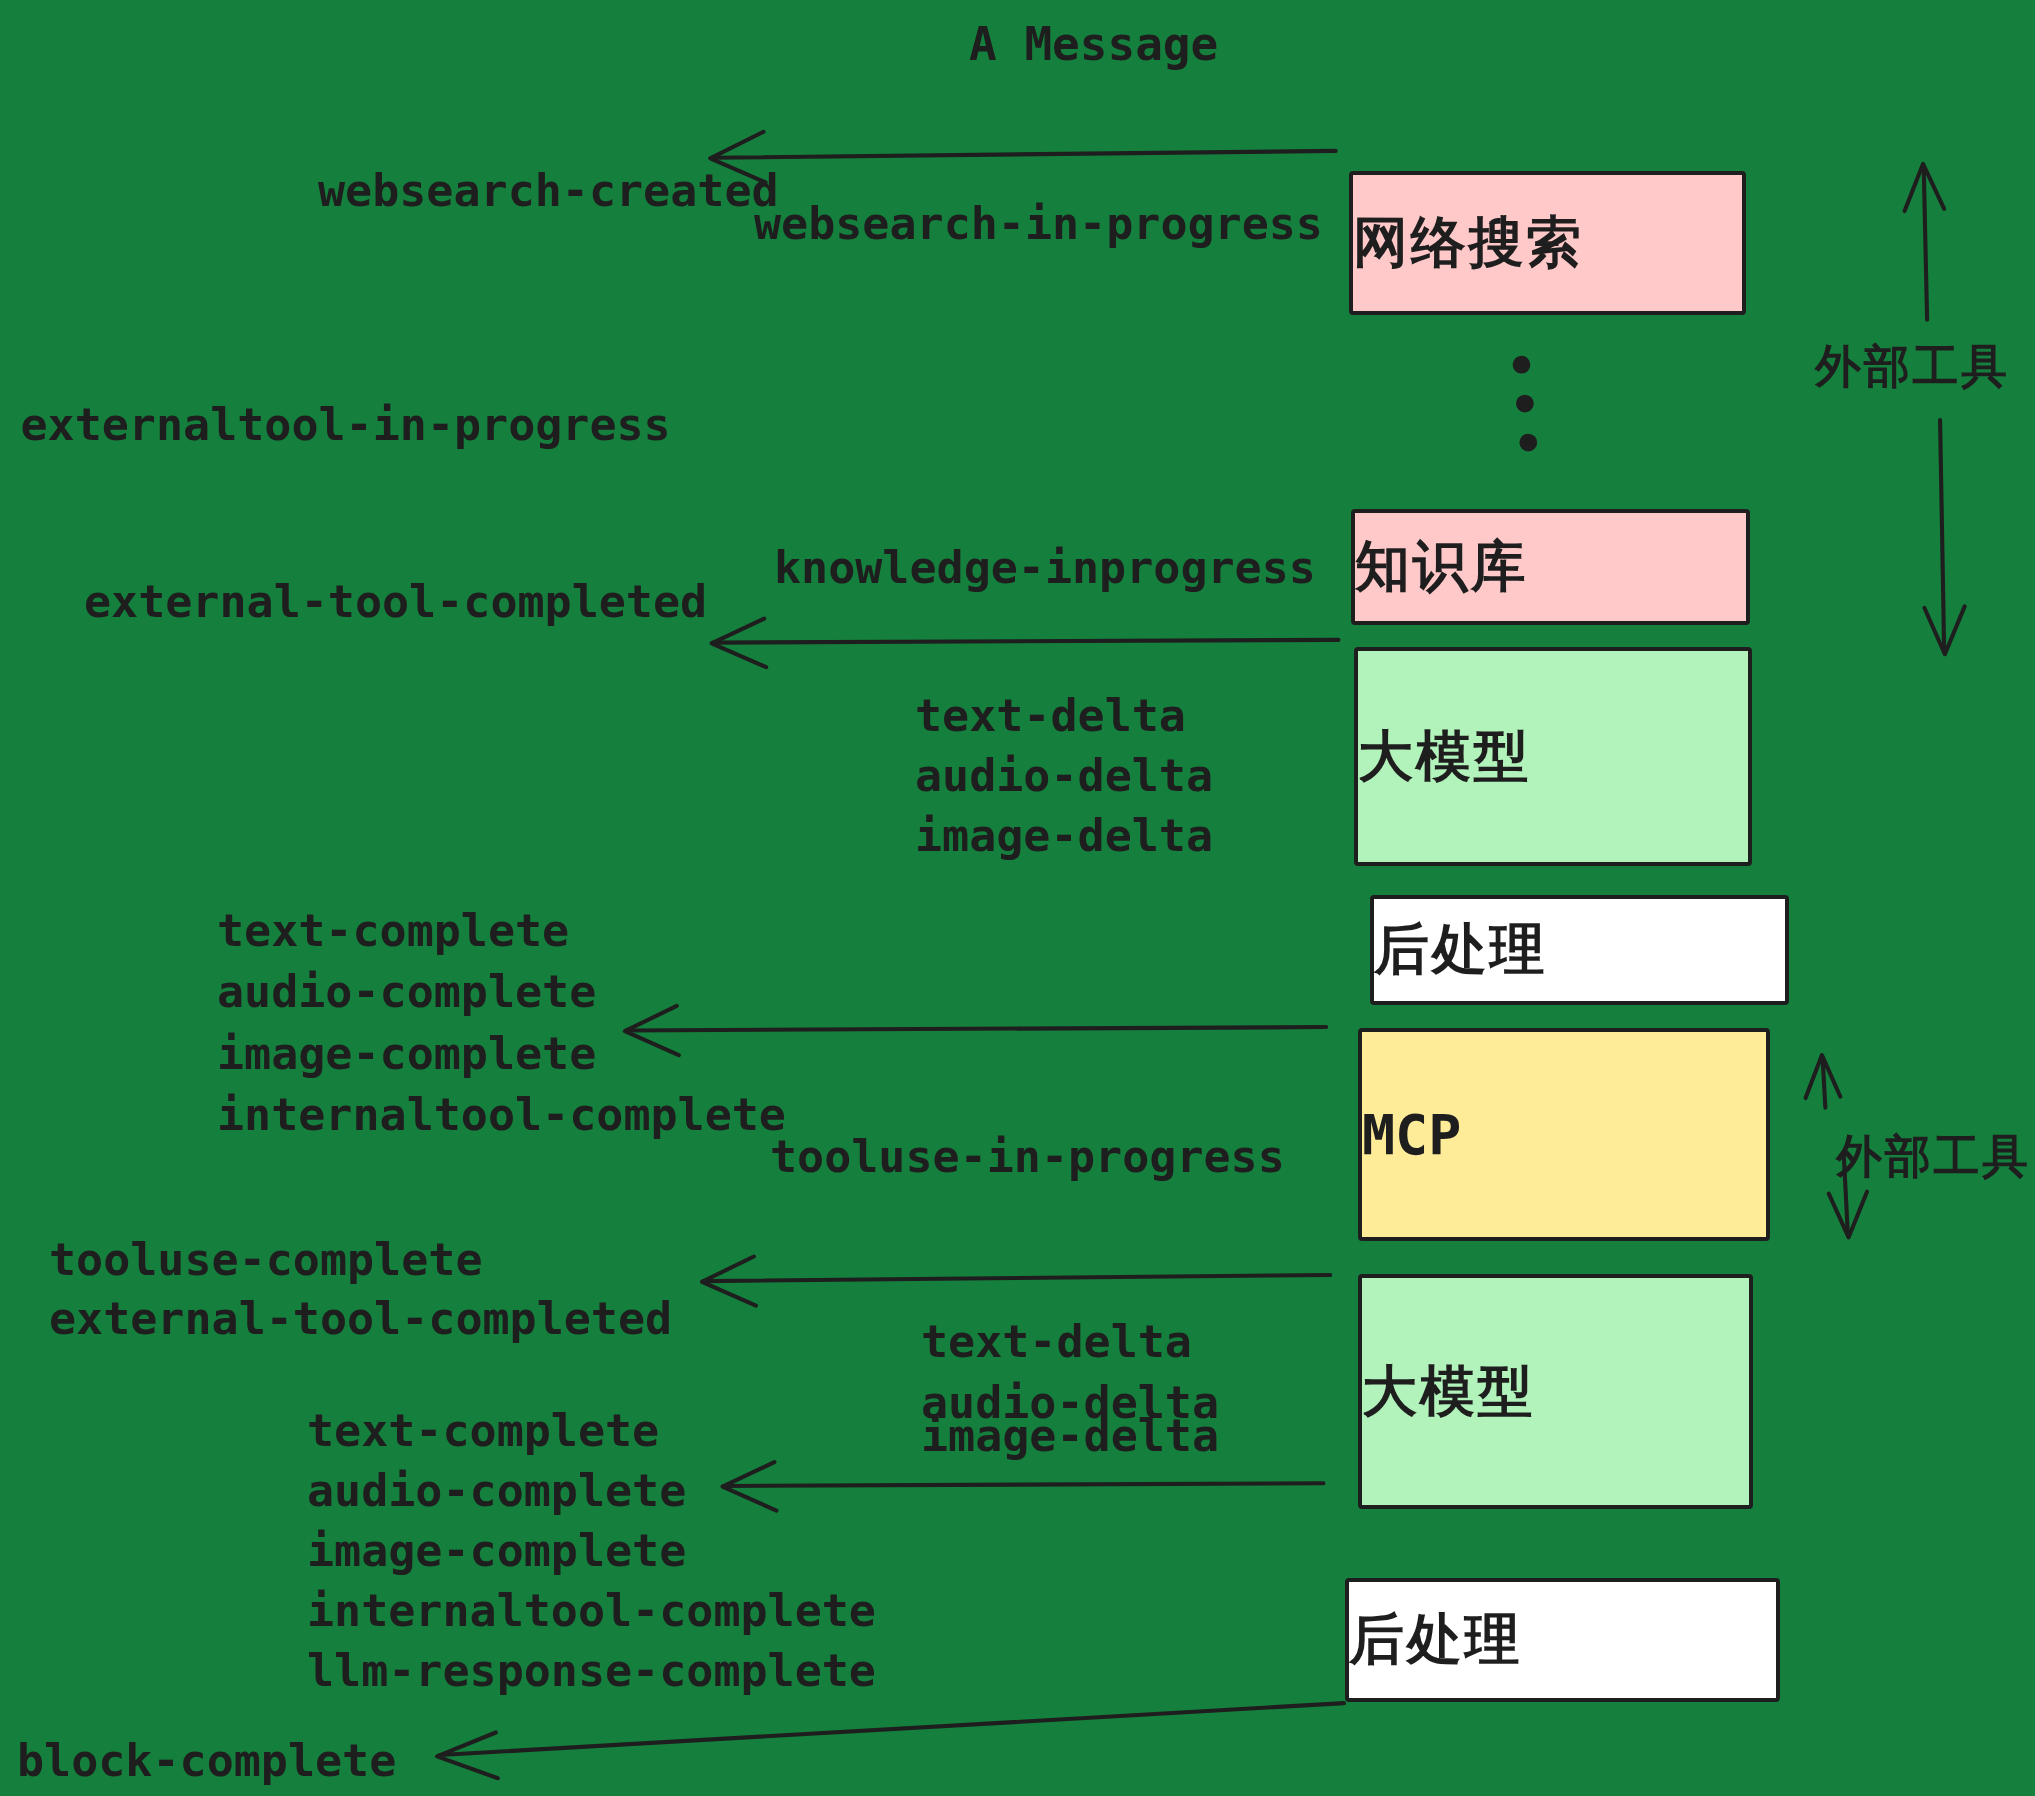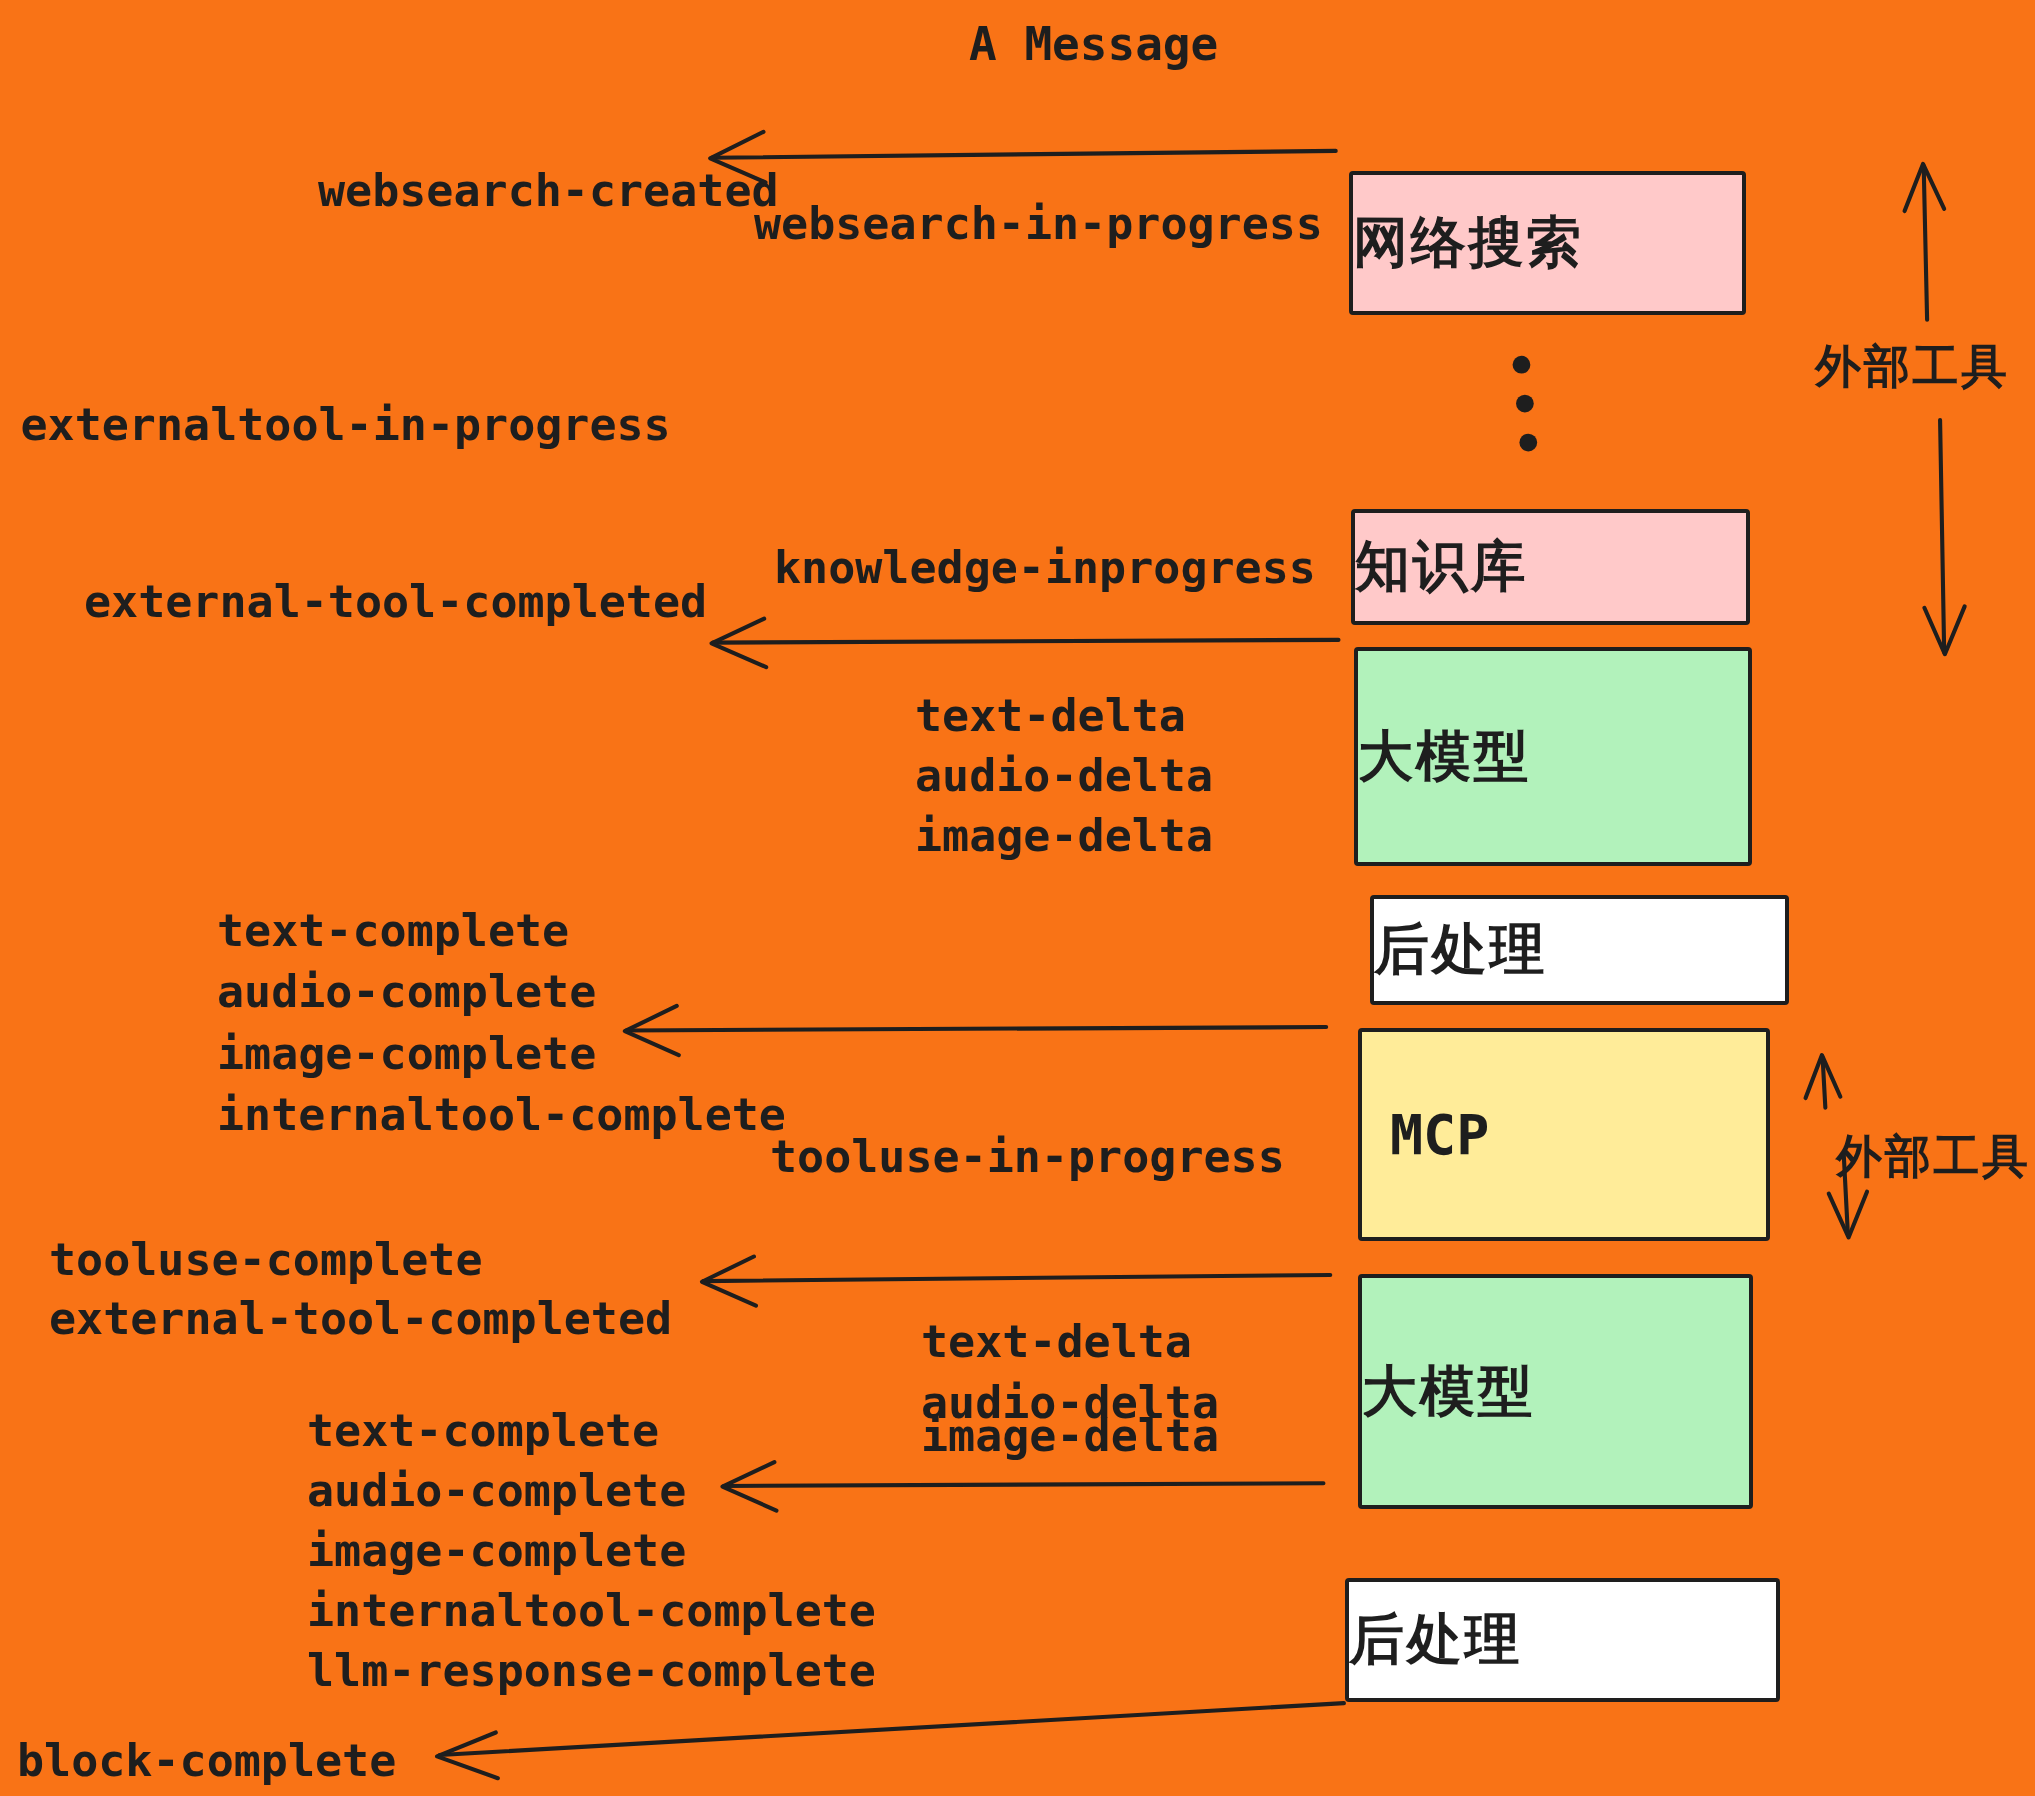--- a/index.html
+++ b/index.html
@@ -1,20 +1,20 @@
 <!DOCTYPE html>
 <html style="font-size:11px"><head>
 <meta charset="utf-8">
 <style>
   html, body { margin: 0; padding: 0; background: #ffffff; }
   .canvas {
     position: relative;
     width: 2035px;
     height: 1796px;
-    background: #f97316;
+    background: #15803d;
     overflow: hidden;
     font-family: "DejaVu Sans", sans-serif;
     color: #1e1e1e;
   }
   .title {
     position: absolute;
     font-family: "DejaVu Sans Mono", monospace;
     font-weight: bold;
     font-size: 46px;
     white-space: nowrap;
@@ -117,21 +117,21 @@
   </div>
 
   <div class="box" style="left: 1354px; top: 647px; width: 398px; height: 219px; background-color: rgb(178, 242, 187);">
     <span>大模型</span>
   </div>
 
   <div class="box" style="left: 1370px; top: 895px; width: 419px; height: 110px; background-color: rgb(255, 255, 255);">
     <span>后处理</span>
   </div>
 
-  <div class="box mono" style="left: 1358px; top: 1028px; width: 412px; height: 213px; background-color: rgb(255, 236, 153); padding-left: 28px;">
+  <div class="box mono" style="left: 1358px; top: 1028px; width: 412px; height: 213px; background-color: rgb(255, 236, 153);">
     <span>MCP</span>
   </div>
 
   <div class="box" style="left: 1358px; top: 1274px; width: 395px; height: 235px; background-color: rgb(178, 242, 187);">
     <span>大模型</span>
   </div>
 
   <div class="box" style="left: 1345px; top: 1578px; width: 435px; height: 124px; background-color: rgb(255, 255, 255);">
     <span>后处理</span>
   </div>

